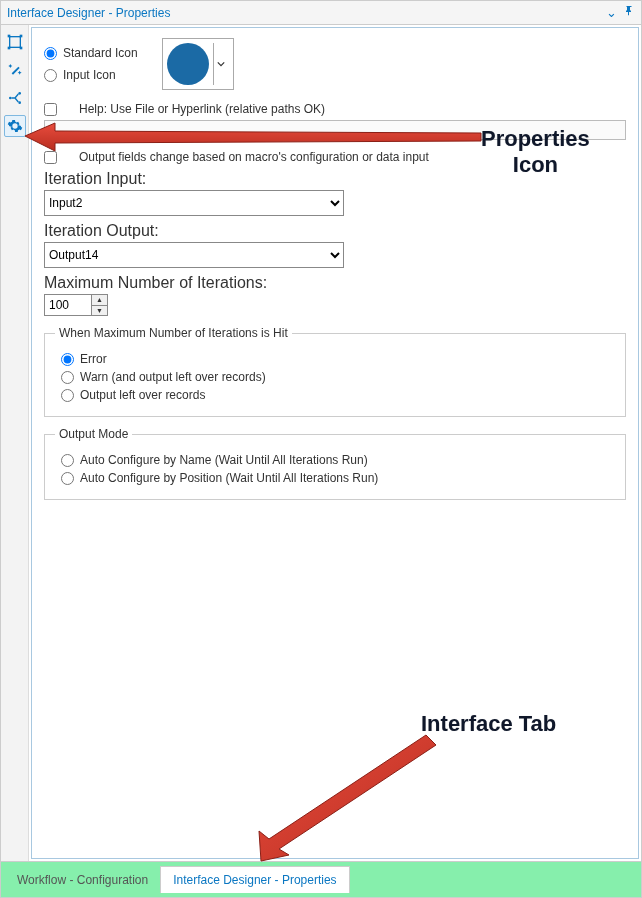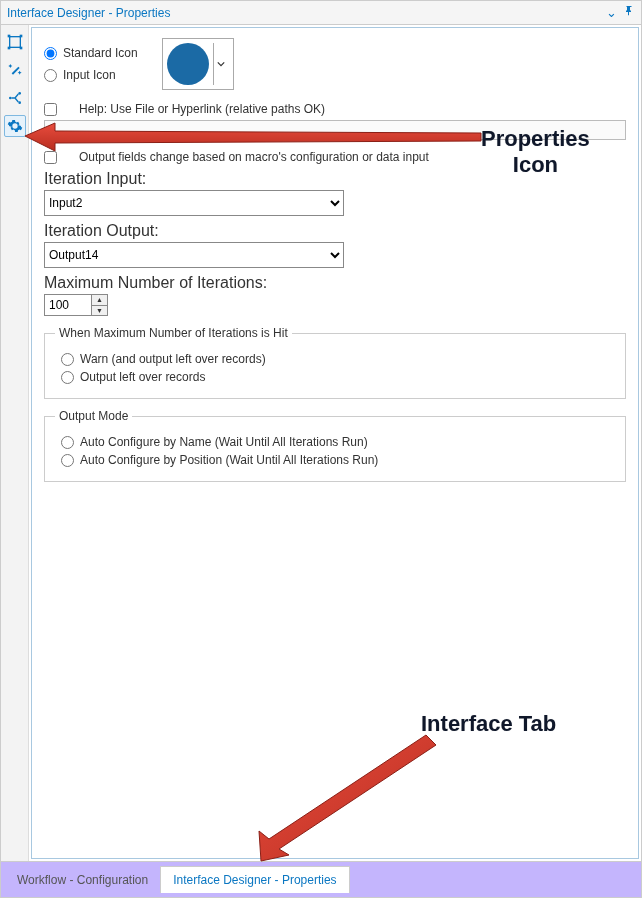--- a/index.html
+++ b/index.html
@@ -142,21 +142,21 @@
     padding: 8px 10px 10px 10px;
   }
   legend { font-size: 12px; padding: 0 4px; }
   fieldset .row { margin: 4px 0; padding-left: 6px; }
   .bottom-tabs {
     position: absolute;
     bottom: 0;
     left: 0;
     right: 0;
     height: 36px;
-    background: #c4b5fd;
+    background: #86efac;
     display: flex;
     align-items: center;
     border-top: 1px solid #ccc;
     padding-left: 4px;
   }
   .bottom-tabs .tab {
     padding: 6px 12px;
     font-size: 12px;
     color: #555;
     cursor: pointer;
@@ -277,20 +277,24 @@
       <input class="spinner" value="100" style="">
       <div class="spinner-buttons">
         <div>▲</div>
         <div>▼</div>
       </div>
     </div>
 
     <fieldset>
       <legend>When Maximum Number of Iterations is Hit</legend>
       <label class="row">
+        <input type="radio" class="radio" name="maxhit" checked="" style="">
+        <span class="label">Error</span>
+      </label>
+      <label class="row">
         <input type="radio" class="radio" name="maxhit" style="">
         <span class="label">Warn (and output left over records)</span>
       </label>
       <label class="row">
         <input type="radio" class="radio" name="maxhit" style="">
         <span class="label">Output left over records</span>
       </label>
     </fieldset>
 
     <fieldset>

